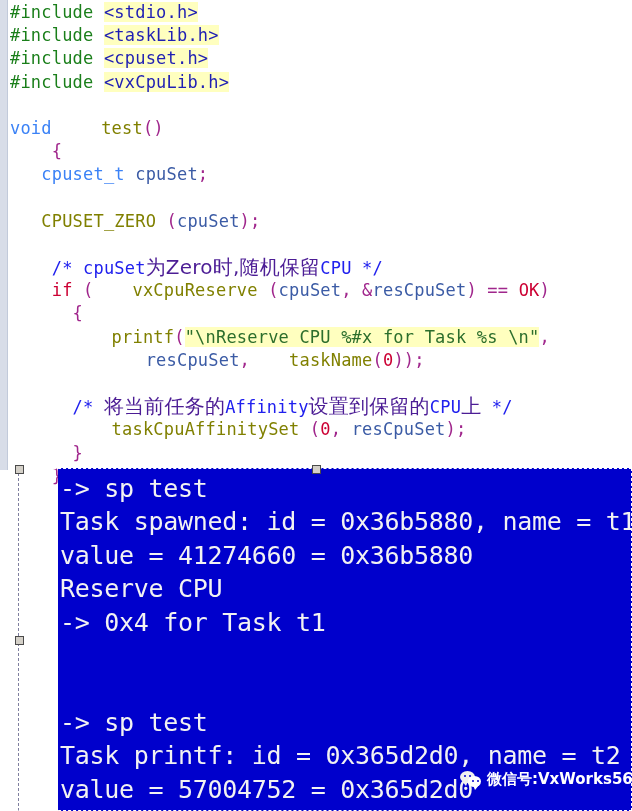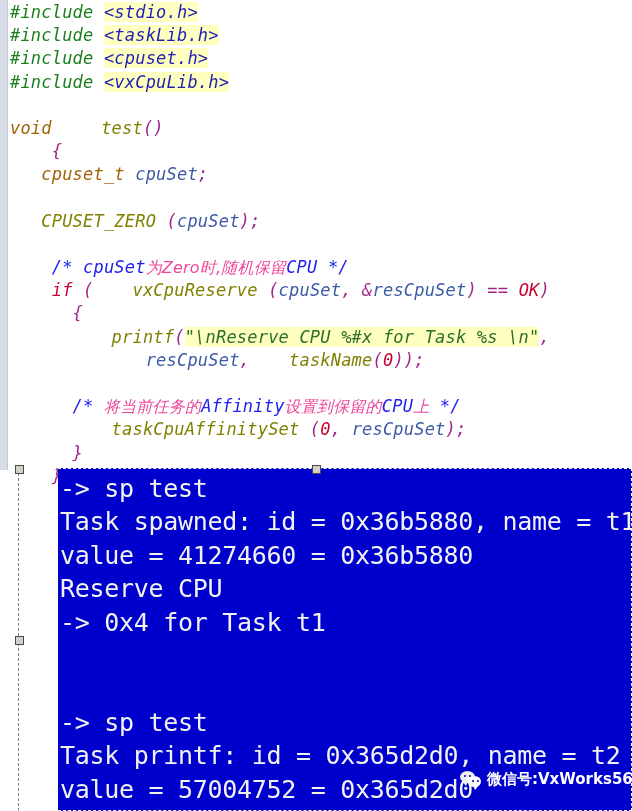--- a/index.html
+++ b/index.html
@@ -16,21 +16,20 @@
   }
 
   
   #code-pane {
     position: absolute;
     left: 0; top: 0;
     width: 552px;
     height: 470px;
     background: #ffffff;
     box-sizing: border-box;
-    font-style: italic;
   }
   #code-gutter {
     position: absolute;
     left: 0; top: 0;
     width: 7px;
     height: 470px;
     background: #d8dde8;
     border-right: 1px solid #c2cada;
   }
   #code-lines {
@@ -44,29 +43,29 @@
     line-height: 23.2px;
     font-size: 17px;
     white-space: pre;
     letter-spacing: 0.2px;
   }
   .cline.blank { color: transparent; }
 
   
   .t-pre   { color: #1a7f1a; }            
   .t-hdr   { color: #1f1fb4; background: #ffffbf; }  
-  .t-kw    { color: #a16207; }            
+  .t-kw    { color: #3b82f6; }            
   .t-kw2   { color: #cc0033; }            
   .t-fn    { color: #808000; margin-left: 39px; }            
   .t-id    { color: #3b5ba5; }            
   .t-brace { color: #a0268c; }            
   .t-punc  { color: #a0268c; }            
   .t-macro { color: #808000; }
   .t-cmt   { color: #2020ee; }            
-  .t-cmt-cn{ color: #ec4899; font-family: "DejaVu Sans", "Liberation Sans", sans-serif; font-size: 16px; }
+  .t-cmt-cn{ color: #4c1d95; font-family: "DejaVu Sans", "Liberation Sans", sans-serif; font-size: 20px; }
   .t-str   { color: #2c6e2c; background: #ffffbf; }  
   .t-num   { color: #cc0033; }
   .t-plain { color: #111111; }
 
   
   #terminal-pane {
     position: absolute;
     left: 18px;
     top: 468px;
     width: 614px;

